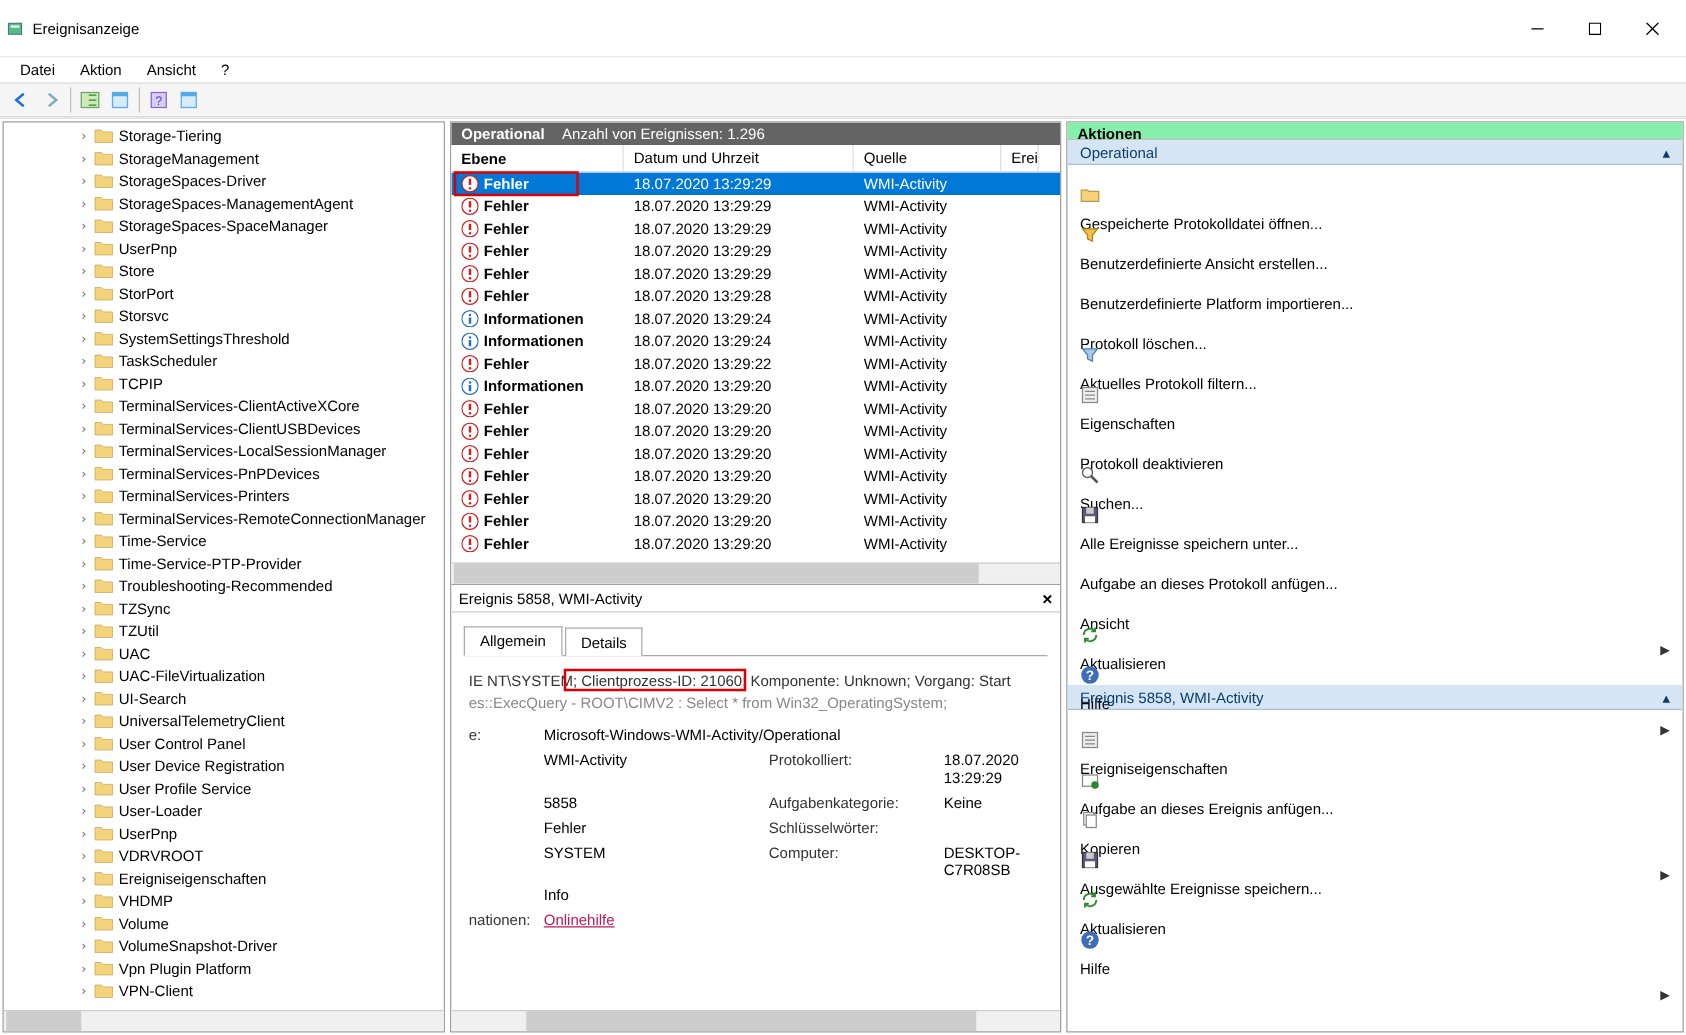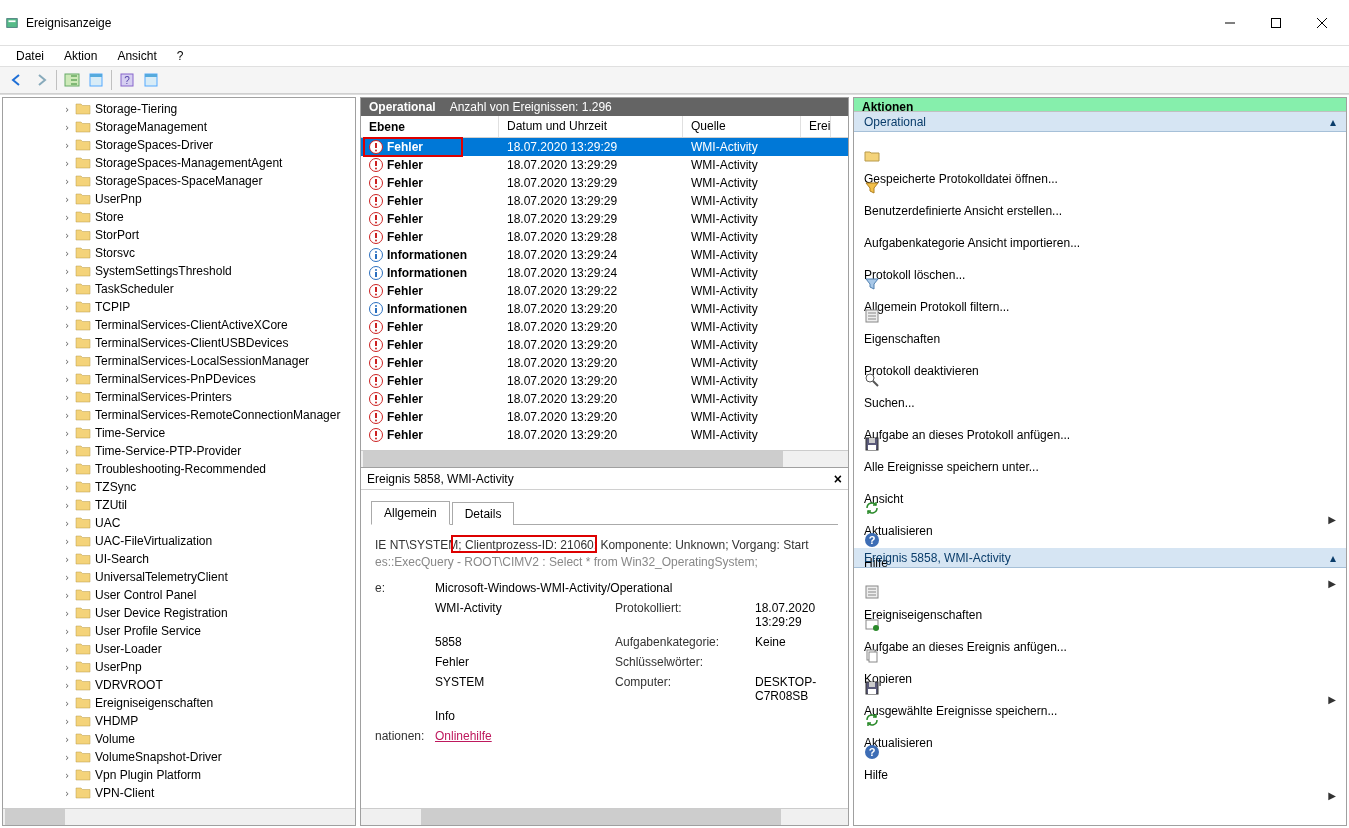--- a/index.html
+++ b/index.html
@@ -781,31 +781,31 @@
             <span>Gespeicherte Protokolldatei öffnen...</span>
           </div>
           <div class="action-item">
             <span class="aicon"><svg width="16" height="16" viewBox="0 0 16 16">
                 <path d="M2 3h12l-4 5v5l-4-2V8z" fill="#f3c04a" stroke="#b08020"></path>
               </svg></span>
             <span>Benutzerdefinierte Ansicht erstellen...</span>
           </div>
           <div class="action-item">
             <span class="aicon"><span style="width:16px;display:inline-block"></span></span>
-            <span>Aufgabenkategorie Ansicht importieren...</span>
+            <span>Benutzerdefinierte Platform importieren...</span>
           </div>
           <div class="action-item">
             <span class="aicon"><span style="width:16px;display:inline-block"></span></span>
             <span>Protokoll löschen...</span>
           </div>
           <div class="action-item">
             <span class="aicon"><svg width="16" height="16" viewBox="0 0 16 16">
                 <path d="M2 3h12l-4 5v5l-4-2V8z" fill="#a8c8e8" stroke="#5080b0"></path>
               </svg></span>
-            <span>Allgemein Protokoll filtern...</span>
+            <span>Aktuelles Protokoll filtern...</span>
           </div>
           <div class="action-item">
             <span class="aicon"><svg width="16" height="16" viewBox="0 0 16 16">
                 <rect x="2" y="2" width="12" height="12" fill="#eee" stroke="#888"></rect>
                 <line x1="4" y1="5" x2="12" y2="5" stroke="#888"></line>
                 <line x1="4" y1="8" x2="12" y2="8" stroke="#888"></line>
                 <line x1="4" y1="11" x2="12" y2="11" stroke="#888"></line>
               </svg></span>
             <span>Eigenschaften</span>
           </div>
@@ -814,30 +814,30 @@
             <span>Protokoll deaktivieren</span>
           </div>
           <div class="action-item">
             <span class="aicon"><svg width="16" height="16" viewBox="0 0 16 16">
                 <circle cx="6" cy="6" r="4" fill="#fff" stroke="#555"></circle>
                 <line x1="9" y1="9" x2="14" y2="14" stroke="#555" stroke-width="2"></line>
               </svg></span>
             <span>Suchen...</span>
           </div>
           <div class="action-item">
-            <span class="aicon"><span style="width:16px;display:inline-block"></span></span>
-            <span>Aufgabe an dieses Protokoll anfügen...</span>
-          </div>
-          <div class="action-item">
             <span class="aicon"><svg width="16" height="16" viewBox="0 0 16 16">
                 <rect x="2" y="2" width="12" height="12" fill="#5a5a7a" stroke="#333"></rect>
                 <rect x="5" y="2" width="6" height="5" fill="#ccc"></rect>
                 <rect x="4" y="9" width="8" height="5" fill="#fff"></rect>
               </svg></span>
             <span>Alle Ereignisse speichern unter...</span>
+          </div>
+          <div class="action-item">
+            <span class="aicon"><span style="width:16px;display:inline-block"></span></span>
+            <span>Aufgabe an dieses Protokoll anfügen...</span>
           </div>
           <div class="action-item">
             <span class="aicon"><span style="width:16px;display:inline-block"></span></span>
             <span>Ansicht</span>
             <span class="arrow">▶</span>
           </div>
           <div class="action-item">
             <span class="aicon"><svg width="16" height="16" viewBox="0 0 16 16">
                 <path d="M3 8a5 5 0 0 1 9-3M13 8a5 5 0 0 1-9 3" fill="none" stroke="#2a8a2a" stroke-width="1.5"></path>
                 <path d="M12 2v3h-3M4 14v-3h3" fill="none" stroke="#2a8a2a" stroke-width="1.5"></path>

